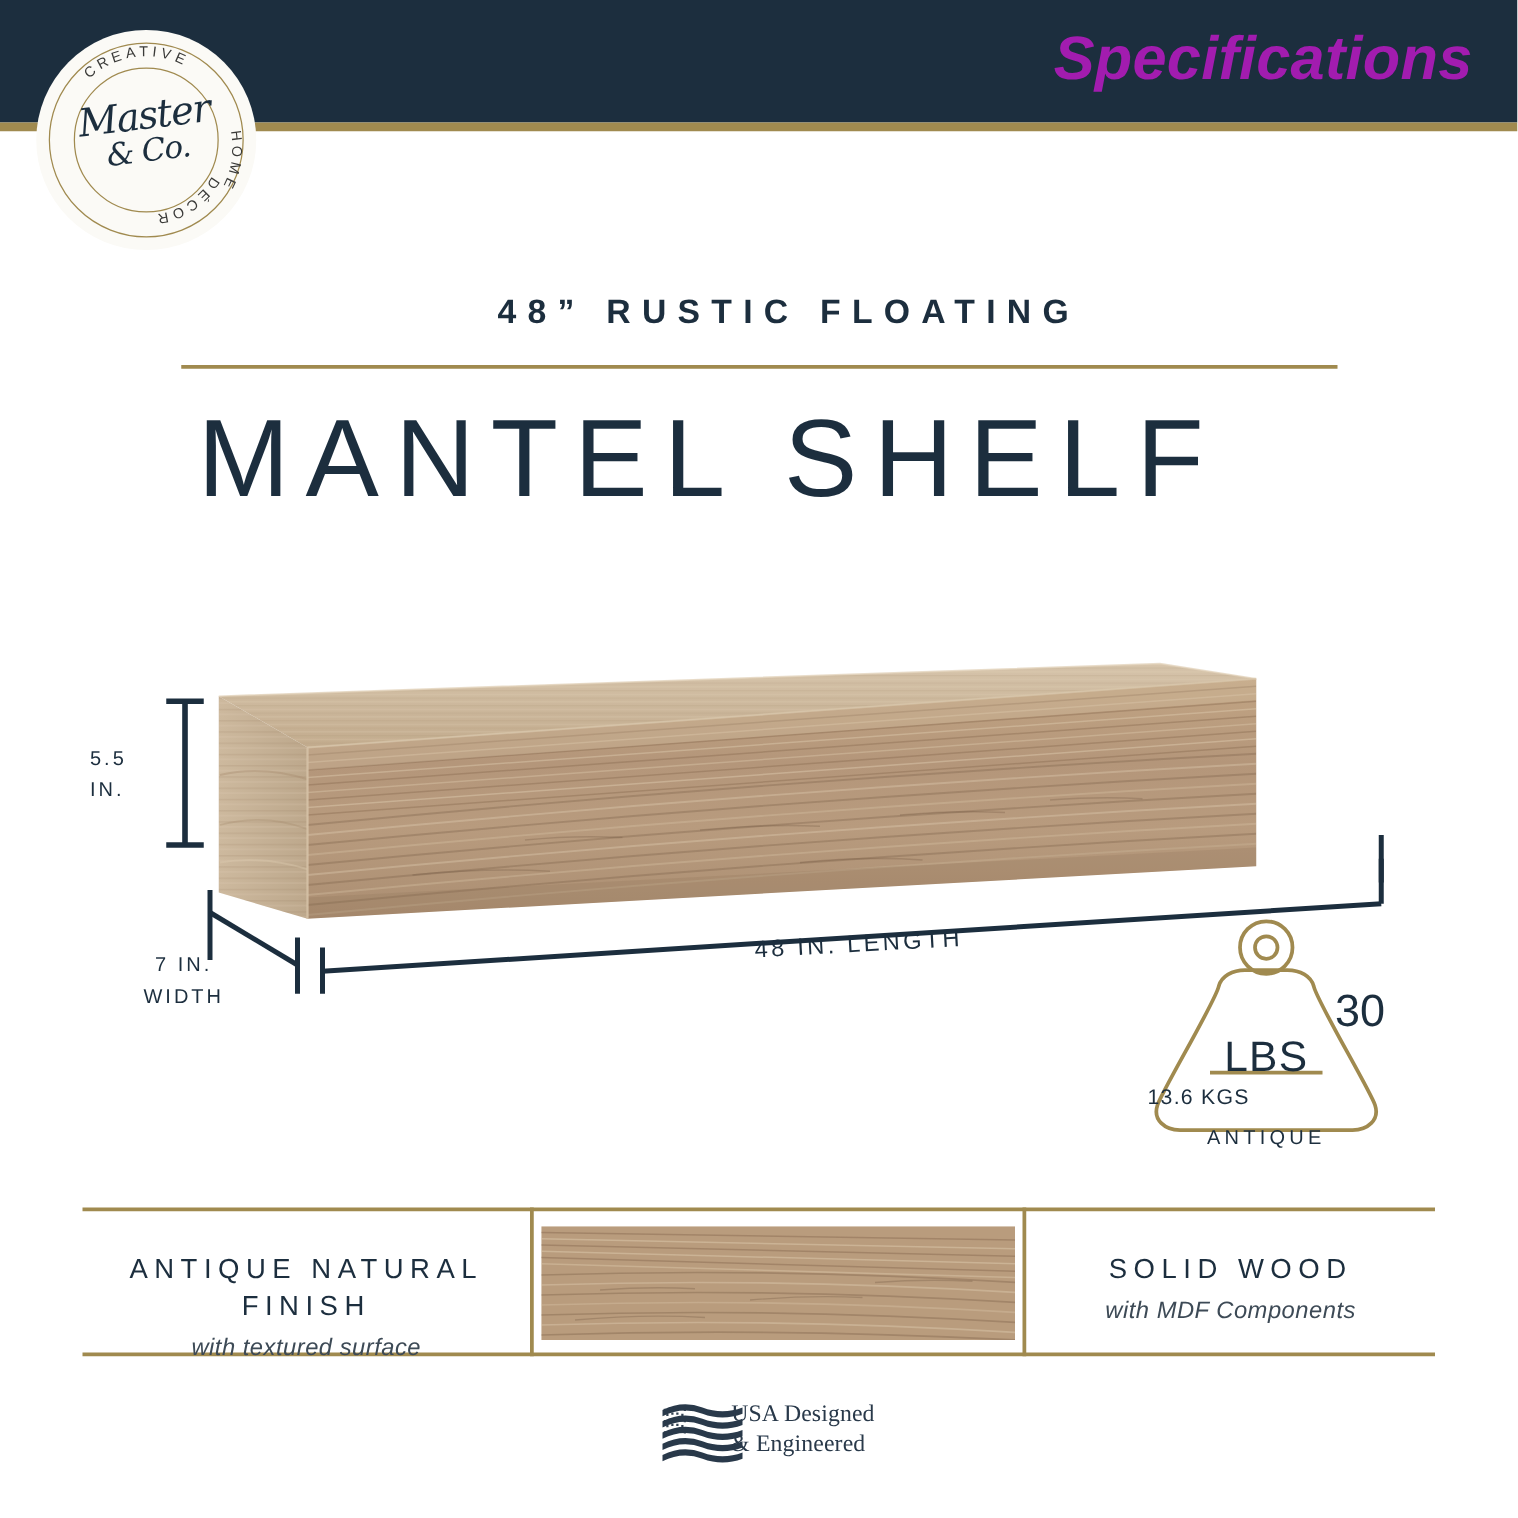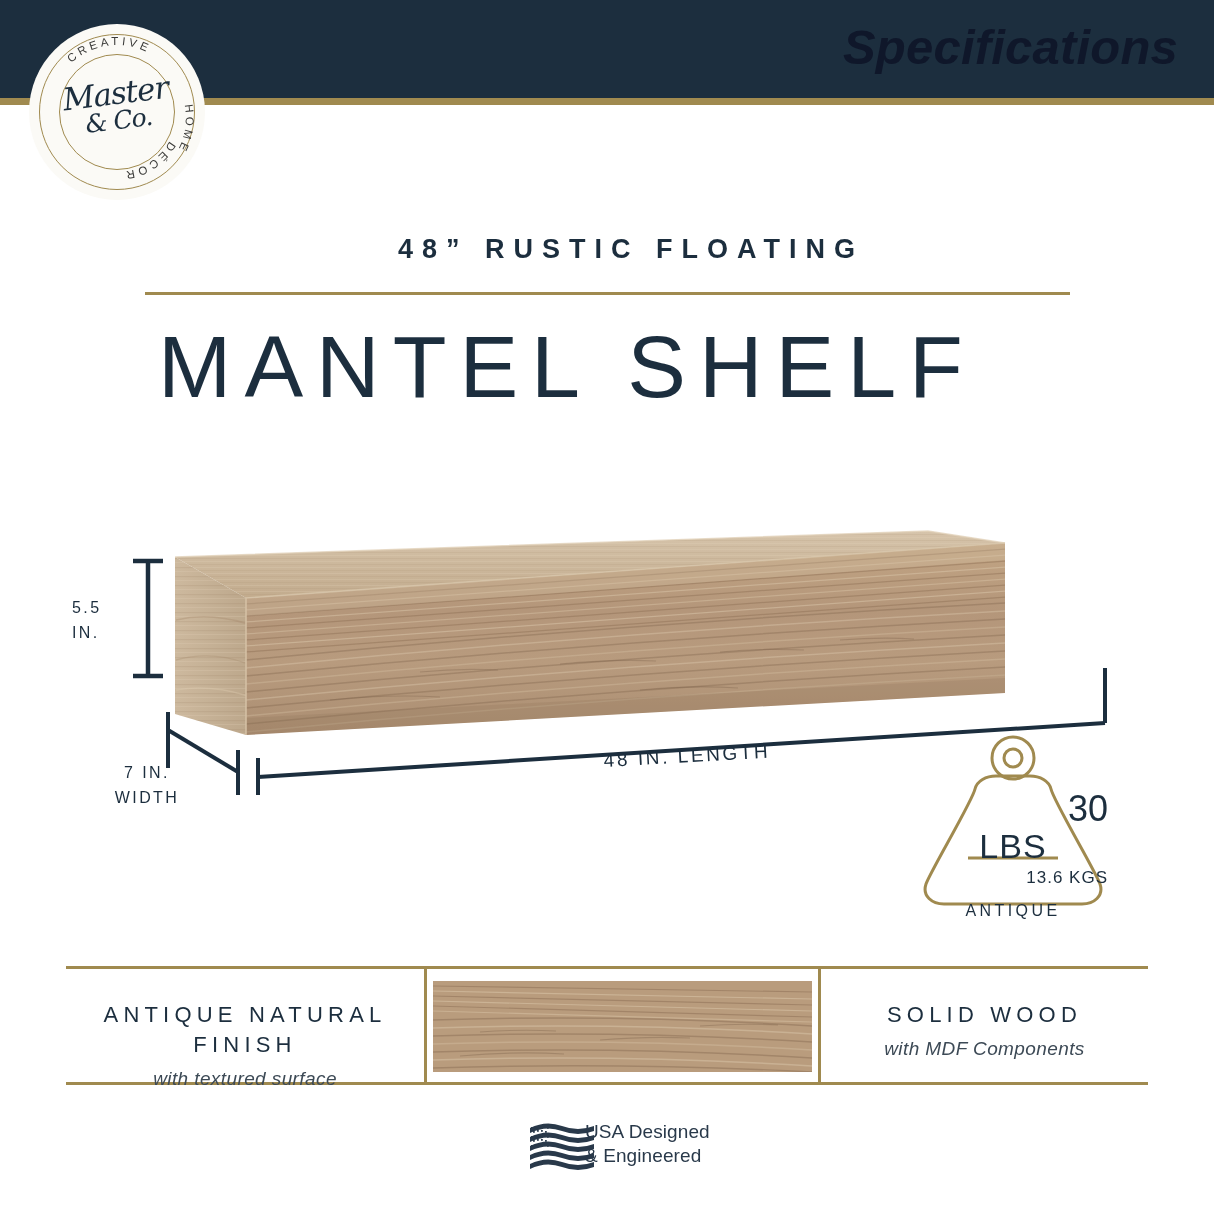--- a/index.html
+++ b/index.html
@@ -17,21 +17,21 @@
     position: absolute; left: 0; top: 0; width: 1214px; height: 98px;
     background: #1c2e3e;
   }
   .header-gold {
     position: absolute; left: 0; top: 98px; width: 1214px; height: 7px;
     background: #a08a4f;
   }
   .header-title {
     position: absolute; right: 36px; top: 16px;
     font-size: 49px; font-weight: bold; font-style: italic;
-    color: #0f172a; letter-spacing: 0.2px; line-height: 62px;
+    color: #a21caf; letter-spacing: 0.2px; line-height: 62px;
   }
 
   
   .logo-badge {
     position: absolute; left: 29px; top: 24px;
     width: 176px; height: 176px; border-radius: 50%;
     background: #fbfaf6;
   }
   .logo-ring-outer {
     position: absolute; left: 10px; top: 10px; width: 156px; height: 156px;
@@ -89,21 +89,21 @@
   .weight-num {
     position: absolute; left: 0; top: 53px; width: 190px; text-align: right;
     font-size: 36px; color: #1c2e3e; font-weight: normal; letter-spacing: 0px;
     line-height: 46px;
   }
   .weight-unit {
     position: absolute; left: 0; top: 100px; width: 190px; text-align: center;
     font-size: 34px; color: #1c2e3e; letter-spacing: 1px; line-height: 26px;
   }
   .weight-kg {
-    position: absolute; left: 0; top: 135px; width: 190px; text-align: right;
+    position: absolute; left: 0; top: 135px; width: 190px; text-align: left;
     font-size: 17px; color: #1c2e3e; letter-spacing: 1px;
   }
   .capacity-label {
     position: absolute; left: 918px; top: 902px; width: 190px; text-align: center;
     font-size: 16px; color: #1c2e3e; letter-spacing: 3.4px;
   }
 
   
   .feat-rule-top, .feat-rule-bottom {
     position: absolute; left: 66px; width: 1082px; height: 3px; background: #a08a4f;
@@ -122,21 +122,21 @@
   .feat-title {
     font-size: 22px; color: #1c2e3e; letter-spacing: 5.2px; font-weight: normal;
     line-height: 30px;
   }
   .feat-sub {
     font-size: 19px; color: #3d4a56; font-style: italic; letter-spacing: 0.4px;
     margin-top: 8px;
   }
 
   
-  .footer { position: absolute; left: 0; top: 1118px; width: 1214px; height: 60px; }
+  .footer { position: absolute; left: 0; top: 1118px; width: 1214px; height: 60px; font-family: Liberation Serif, serif; }
   .footer-text {
     position: absolute; left: 585px; top: 2px;
     font-size: 19px; color: #29394a; line-height: 24px; letter-spacing: 0.1px;
   }
 </style>
 </head>
 <body>
 
 <div class="page">
 

